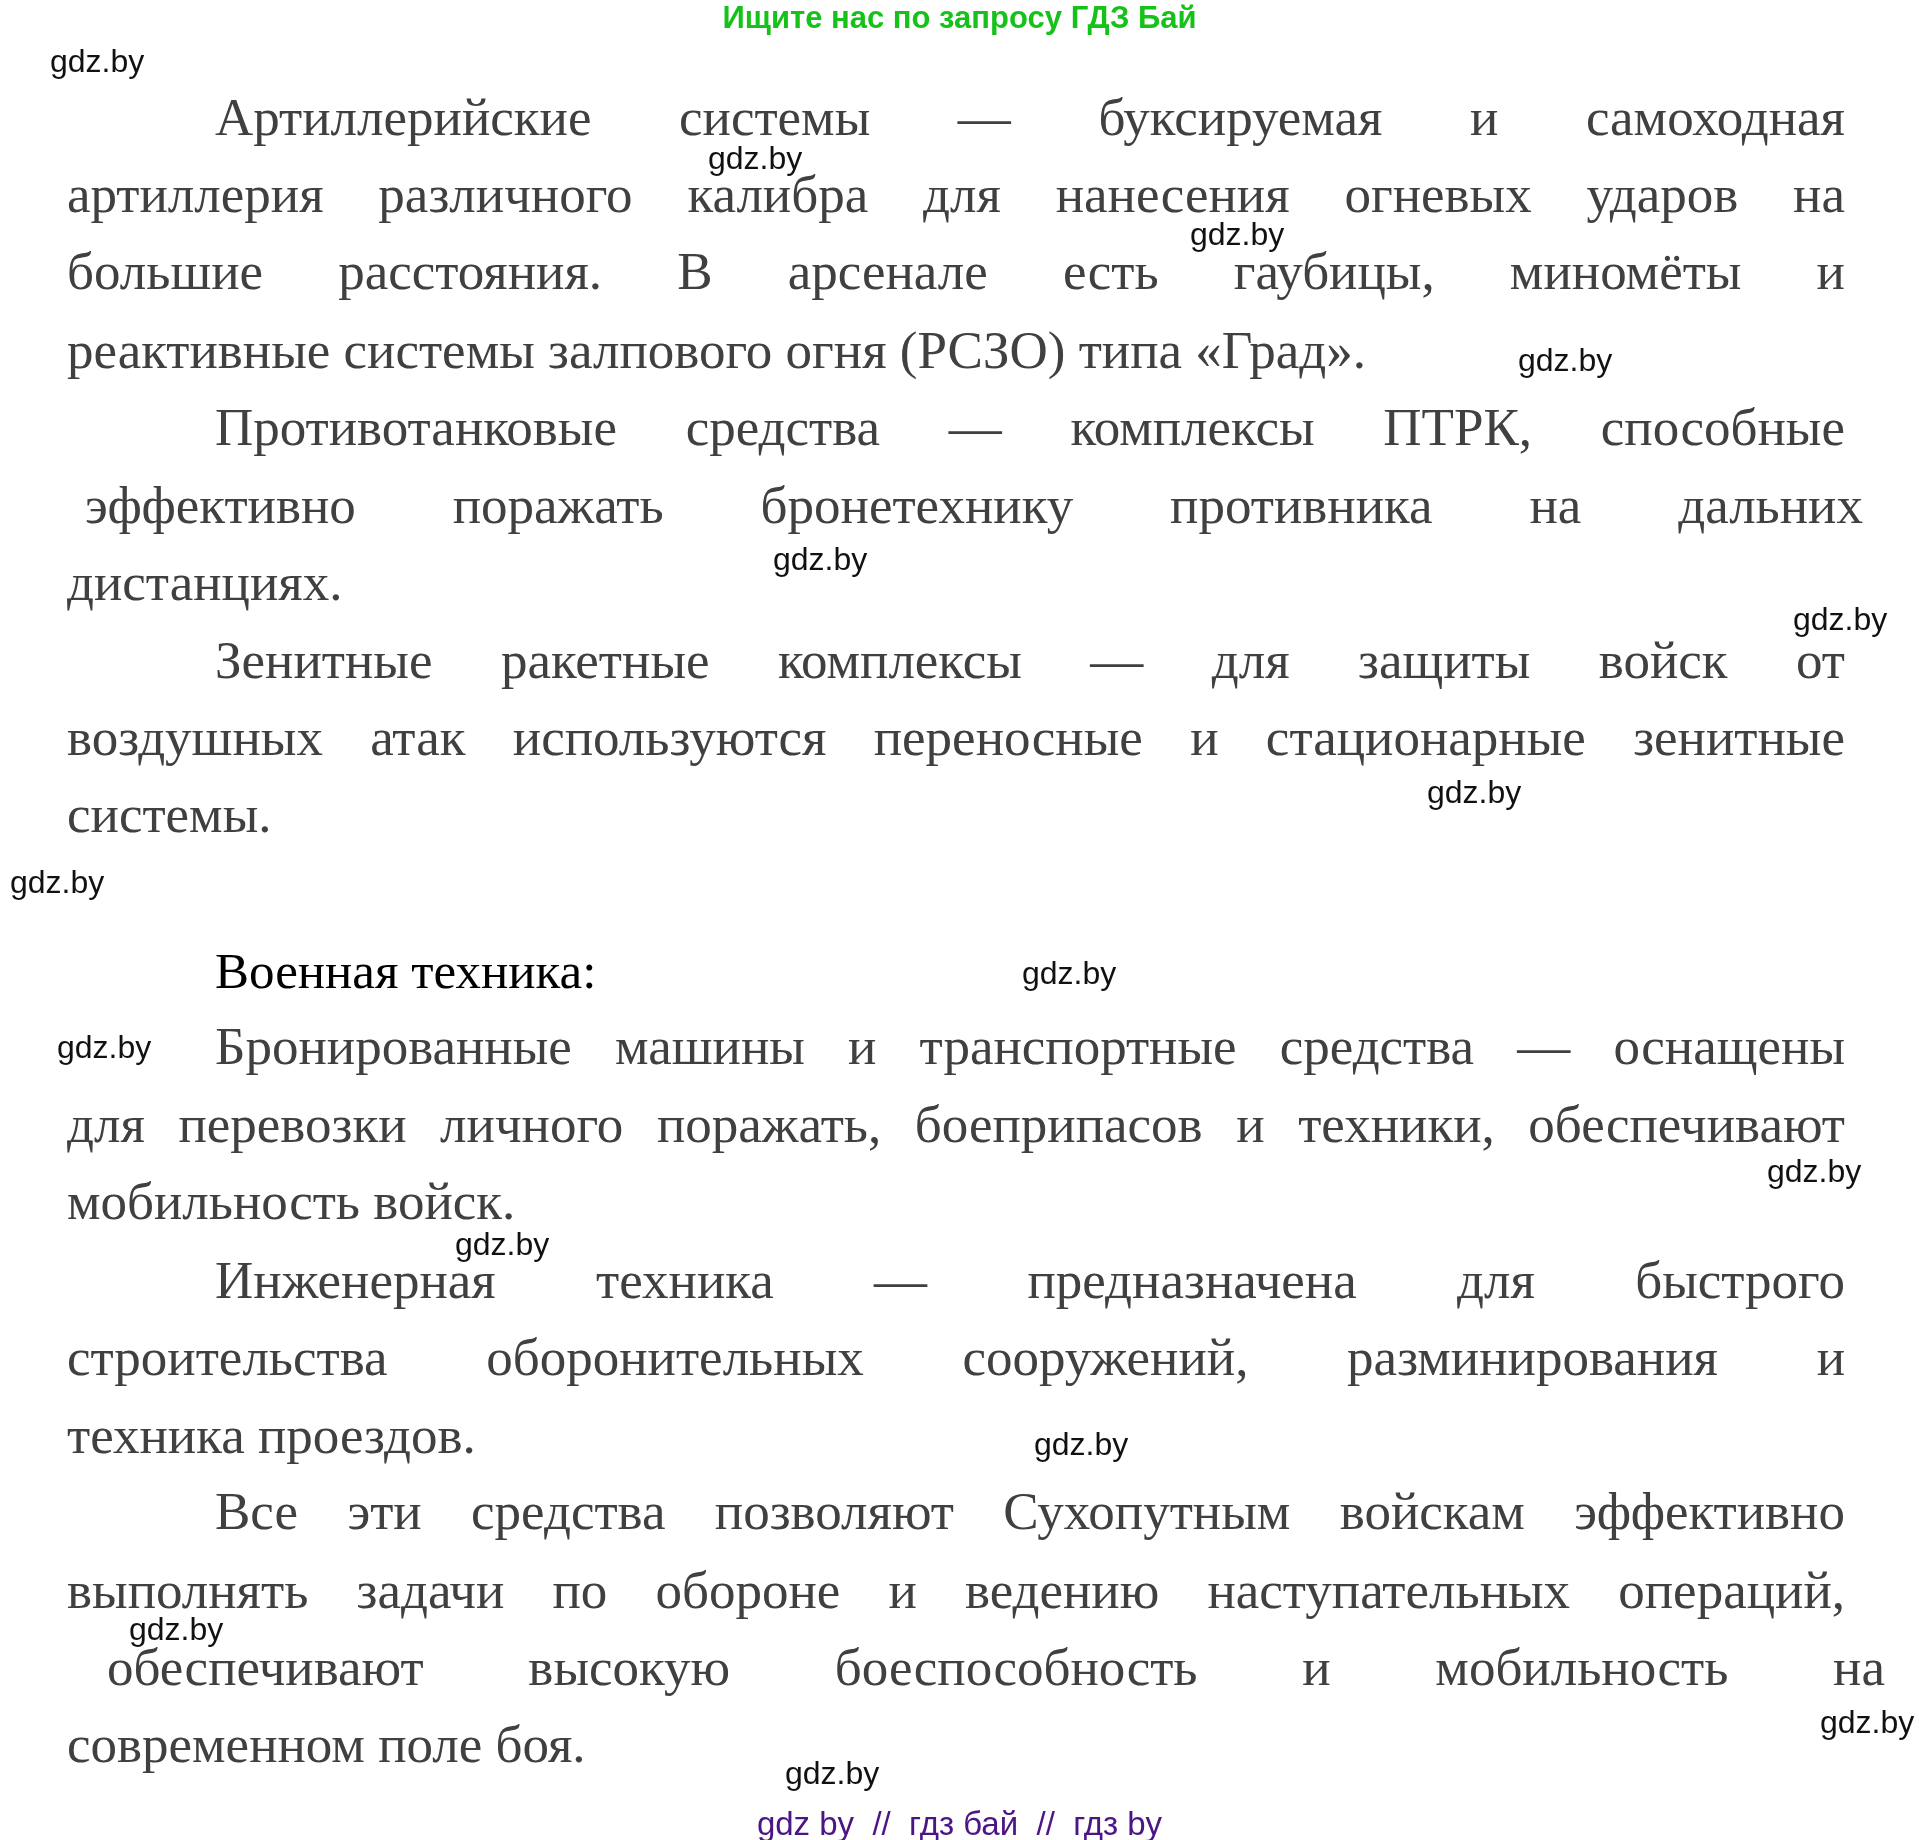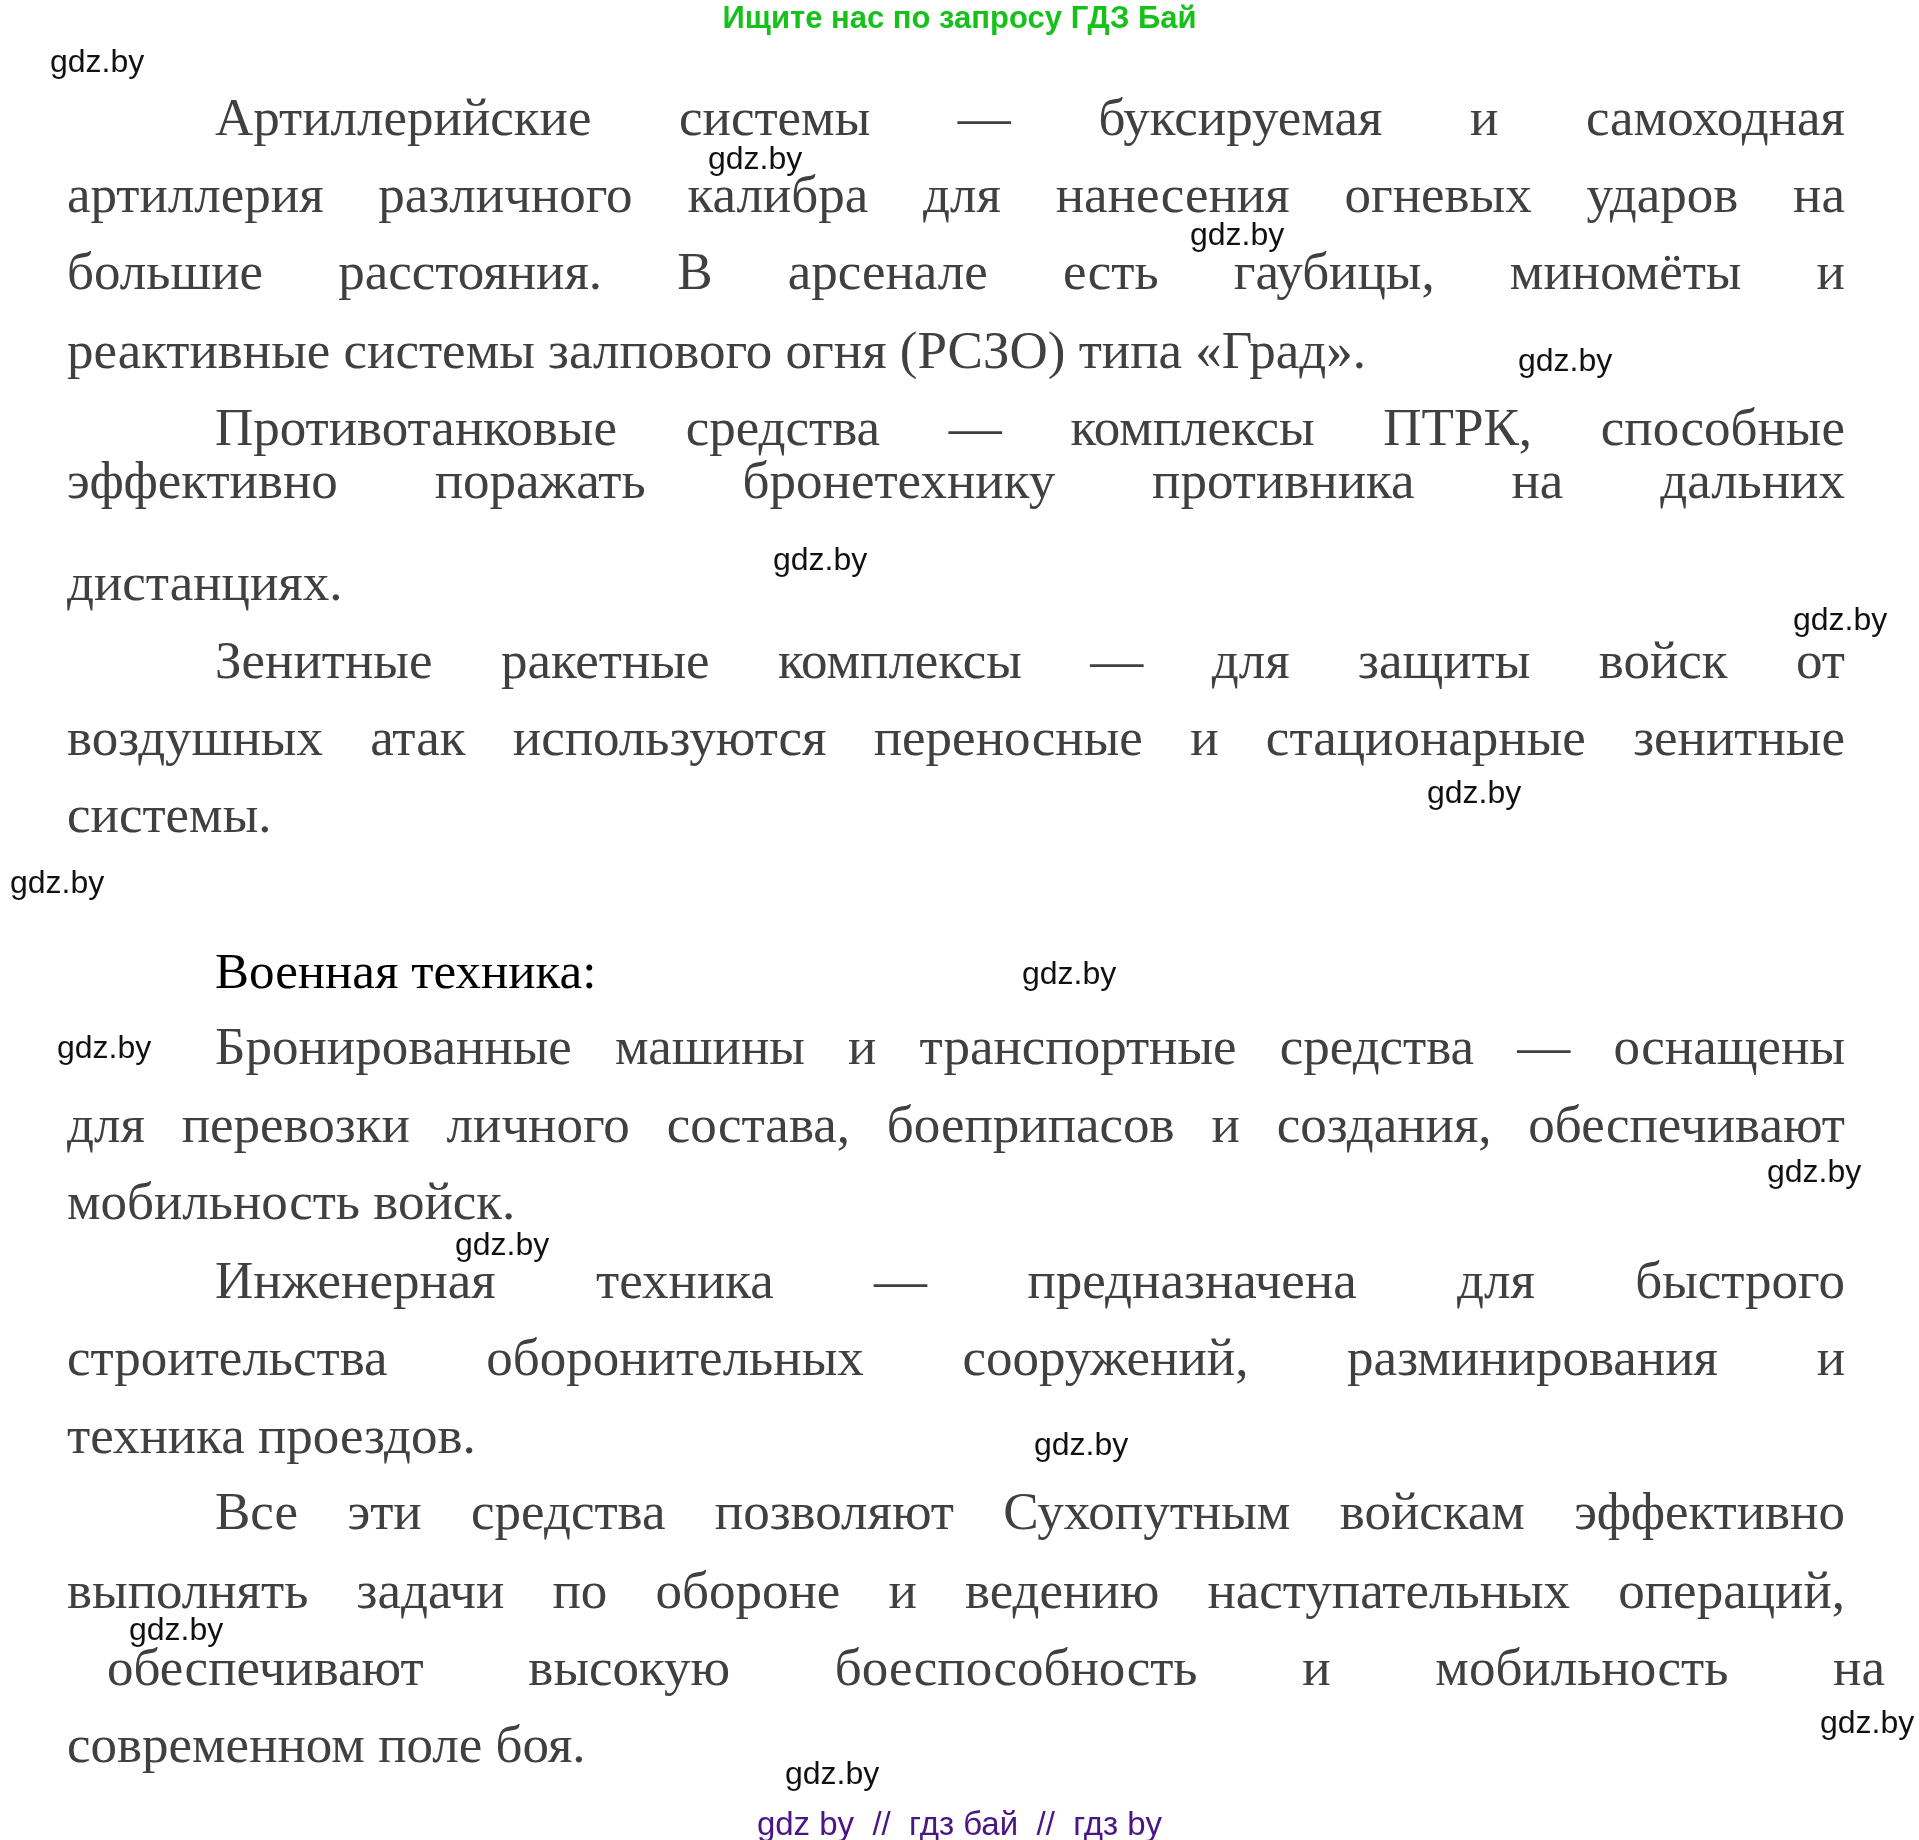--- a/index.html
+++ b/index.html
@@ -37,31 +37,31 @@
 <div class="wm" style="left:129px;top:1613px;">gdz.by</div>
 <div class="wm" style="left:1820px;top:1706px;">gdz.by</div>
 <div class="wm" style="left:785px;top:1757px;">gdz.by</div>
 
 <div class="line just indent" style="top:87px;">Артиллерийские системы — буксируемая и самоходная</div>
 <div class="line just" style="top:164px;">артиллерия различного калибра для нанесения огневых ударов на</div>
 <div class="line just" style="top:241px;">большие расстояния. В арсенале есть гаубицы, миномёты и</div>
 <div class="line" style="top:320px;">реактивные системы залпового огня (РСЗО) типа «Град».</div>
 
 <div class="line just indent" style="top:397px;">Противотанковые средства — комплексы ПТРК, способные</div>
-<div class="line just" style="top:450px;">эффективно поражать бронетехнику противника на дальних</div>
+<div class="line just" style="top:475px;margin-left:18px;">эффективно поражать бронетехнику противника на дальних</div>
 <div class="line" style="top:552px;">дистанциях.</div>
 
 <div class="line just indent" style="top:630px;">Зенитные ракетные комплексы — для защиты войск от</div>
 <div class="line just" style="top:707px;">воздушных атак используются переносные и стационарные зенитные</div>
 <div class="line" style="top:784px;">системы.</div>
 
 <div class="heading" style="top:941px;">Военная техника:</div>
 
 <div class="line just indent" style="top:1016px;">Бронированные машины и транспортные средства — оснащены</div>
-<div class="line just" style="top:1094px;">для перевозки личного состава, боеприпасов и создания, обеспечивают</div>
+<div class="line just" style="top:1094px;">для перевозки личного поражать, боеприпасов и техники, обеспечивают</div>
 <div class="line" style="top:1171px;">мобильность войск.</div>
 
 <div class="line just indent" style="top:1250px;">Инженерная техника — предназначена для быстрого</div>
 <div class="line just" style="top:1327px;">строительства оборонительных сооружений, разминирования и</div>
 <div class="line" style="top:1405px;">техника проездов.</div>
 
 <div class="line just indent" style="top:1481px;">Все эти средства позволяют Сухопутным войскам эффективно</div>
 <div class="line just" style="top:1560px;">выполнять задачи по обороне и ведению наступательных операций,</div>
 <div class="line just" style="top:1637px;margin-left:40px;">обеспечивают высокую боеспособность и мобильность на</div>
 <div class="line" style="top:1714px;">современном поле боя.</div>

